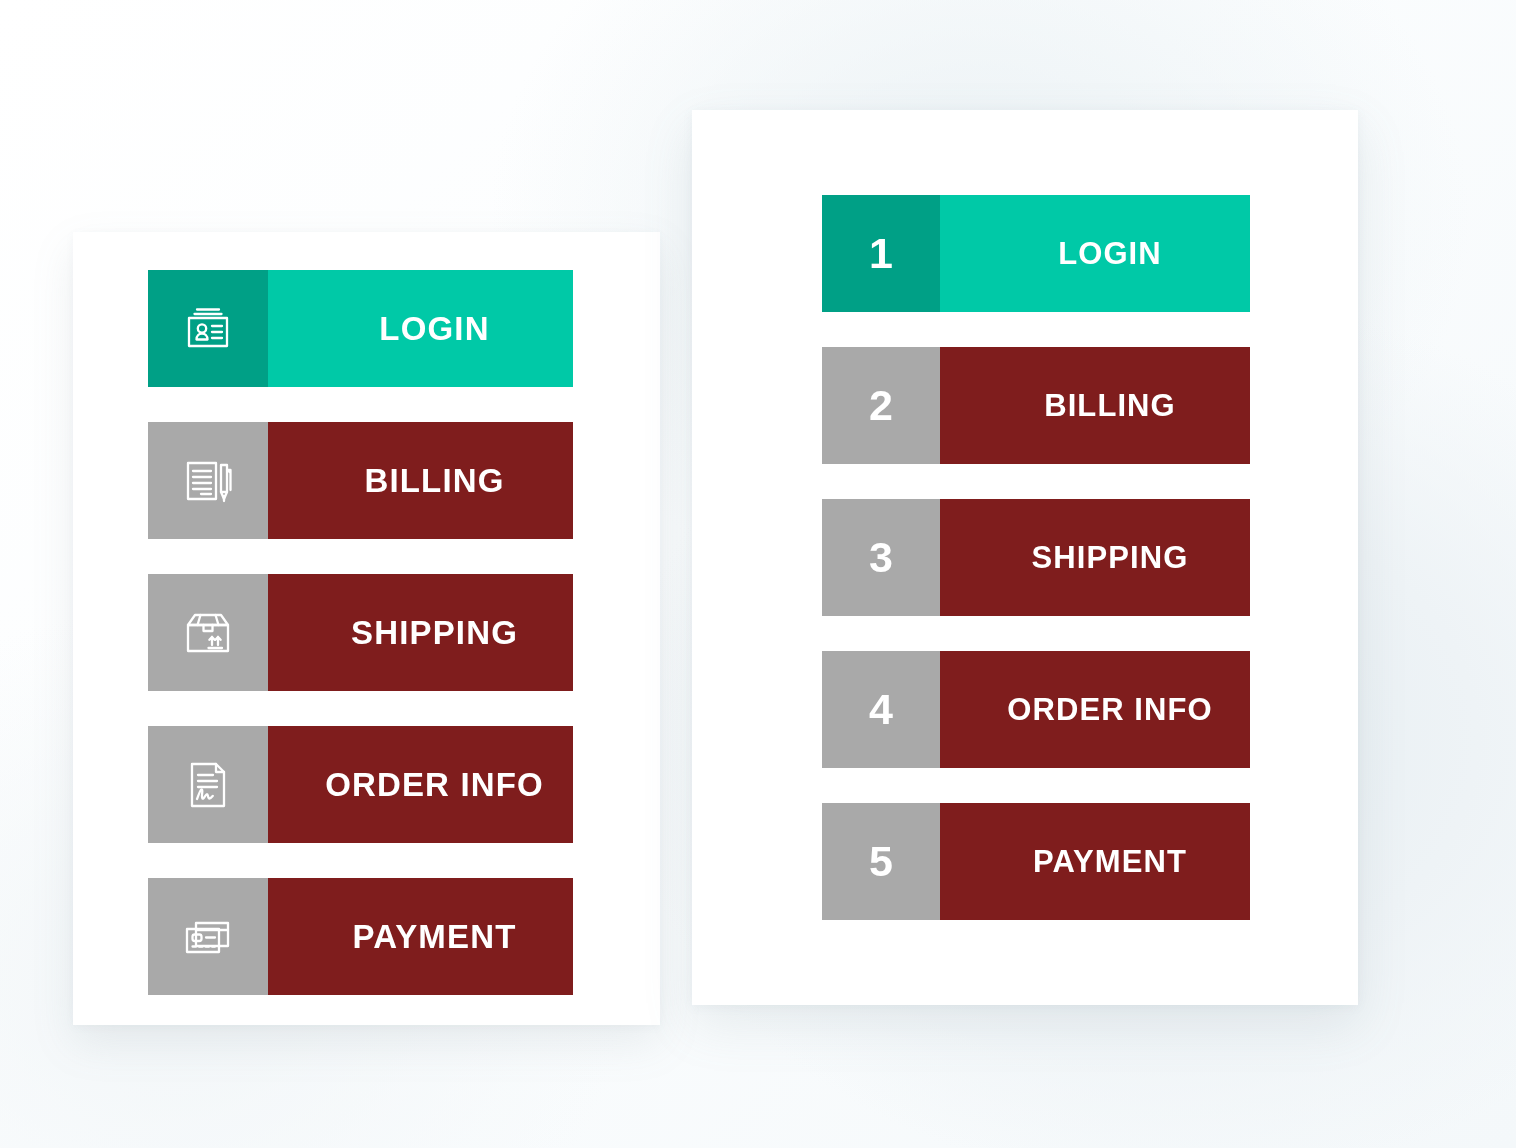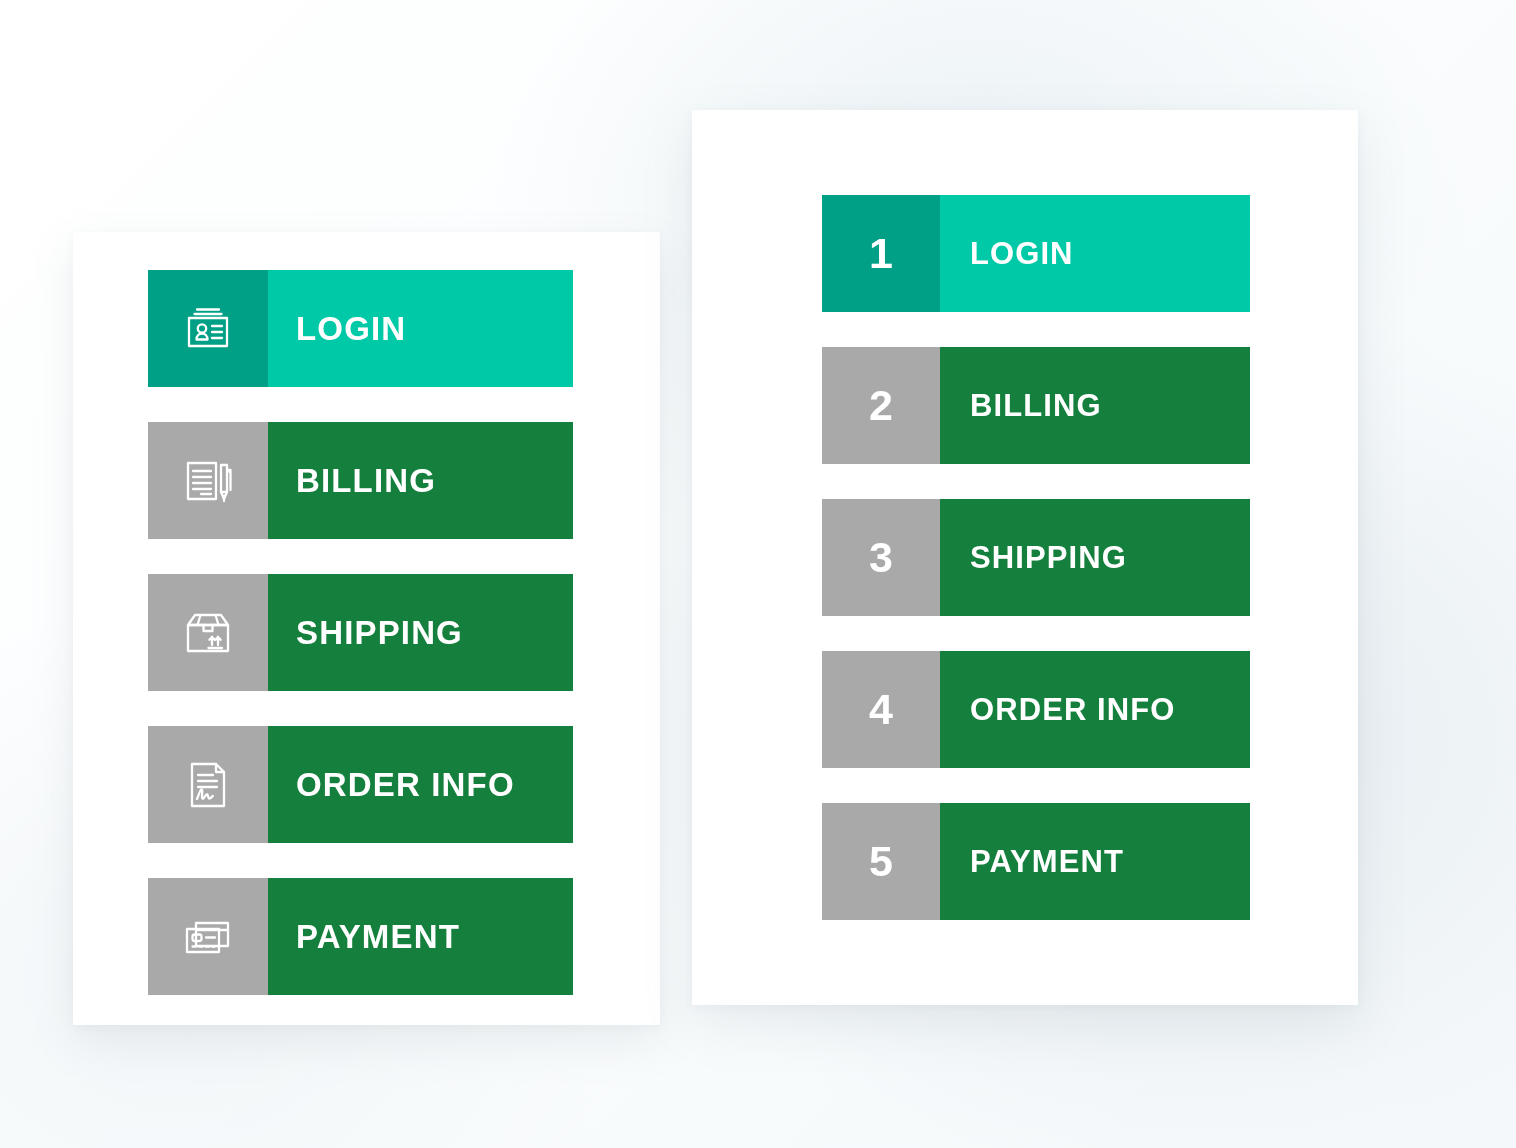--- a/index.html
+++ b/index.html
@@ -71,20 +71,21 @@
     flex: 0 0 auto;
     display: flex;
     align-items: center;
     justify-content: center;
   }
 
   .step-body {
     flex: 1 1 auto;
     display: flex;
     align-items: center;
+    justify-content: center;
   }
 
   .step-label {
     color: #ffffff;
     font-weight: bold;
     letter-spacing: 0.035em;
     white-space: nowrap;
   }
 
   
@@ -118,21 +119,21 @@
     font-size: 43px;
     font-weight: bold;
     line-height: 1;
   }
 
   
   .state-active .step-lead  { background: #00a086; }
   .state-active .step-body  { background: #00c9a7; }
 
   .state-idle .step-lead    { background: #a9a9a9; }
-  .state-idle .step-body    { background: #15803d; }
+  .state-idle .step-body    { background: #7f1d1d; }
 </style>
 </head>
 <body>
 
 <div id="bg-wash"></div>
 
 <div id="stage">
 
   <div class="card" id="card-icons">
     <div class="steps" id="steps-icons">

